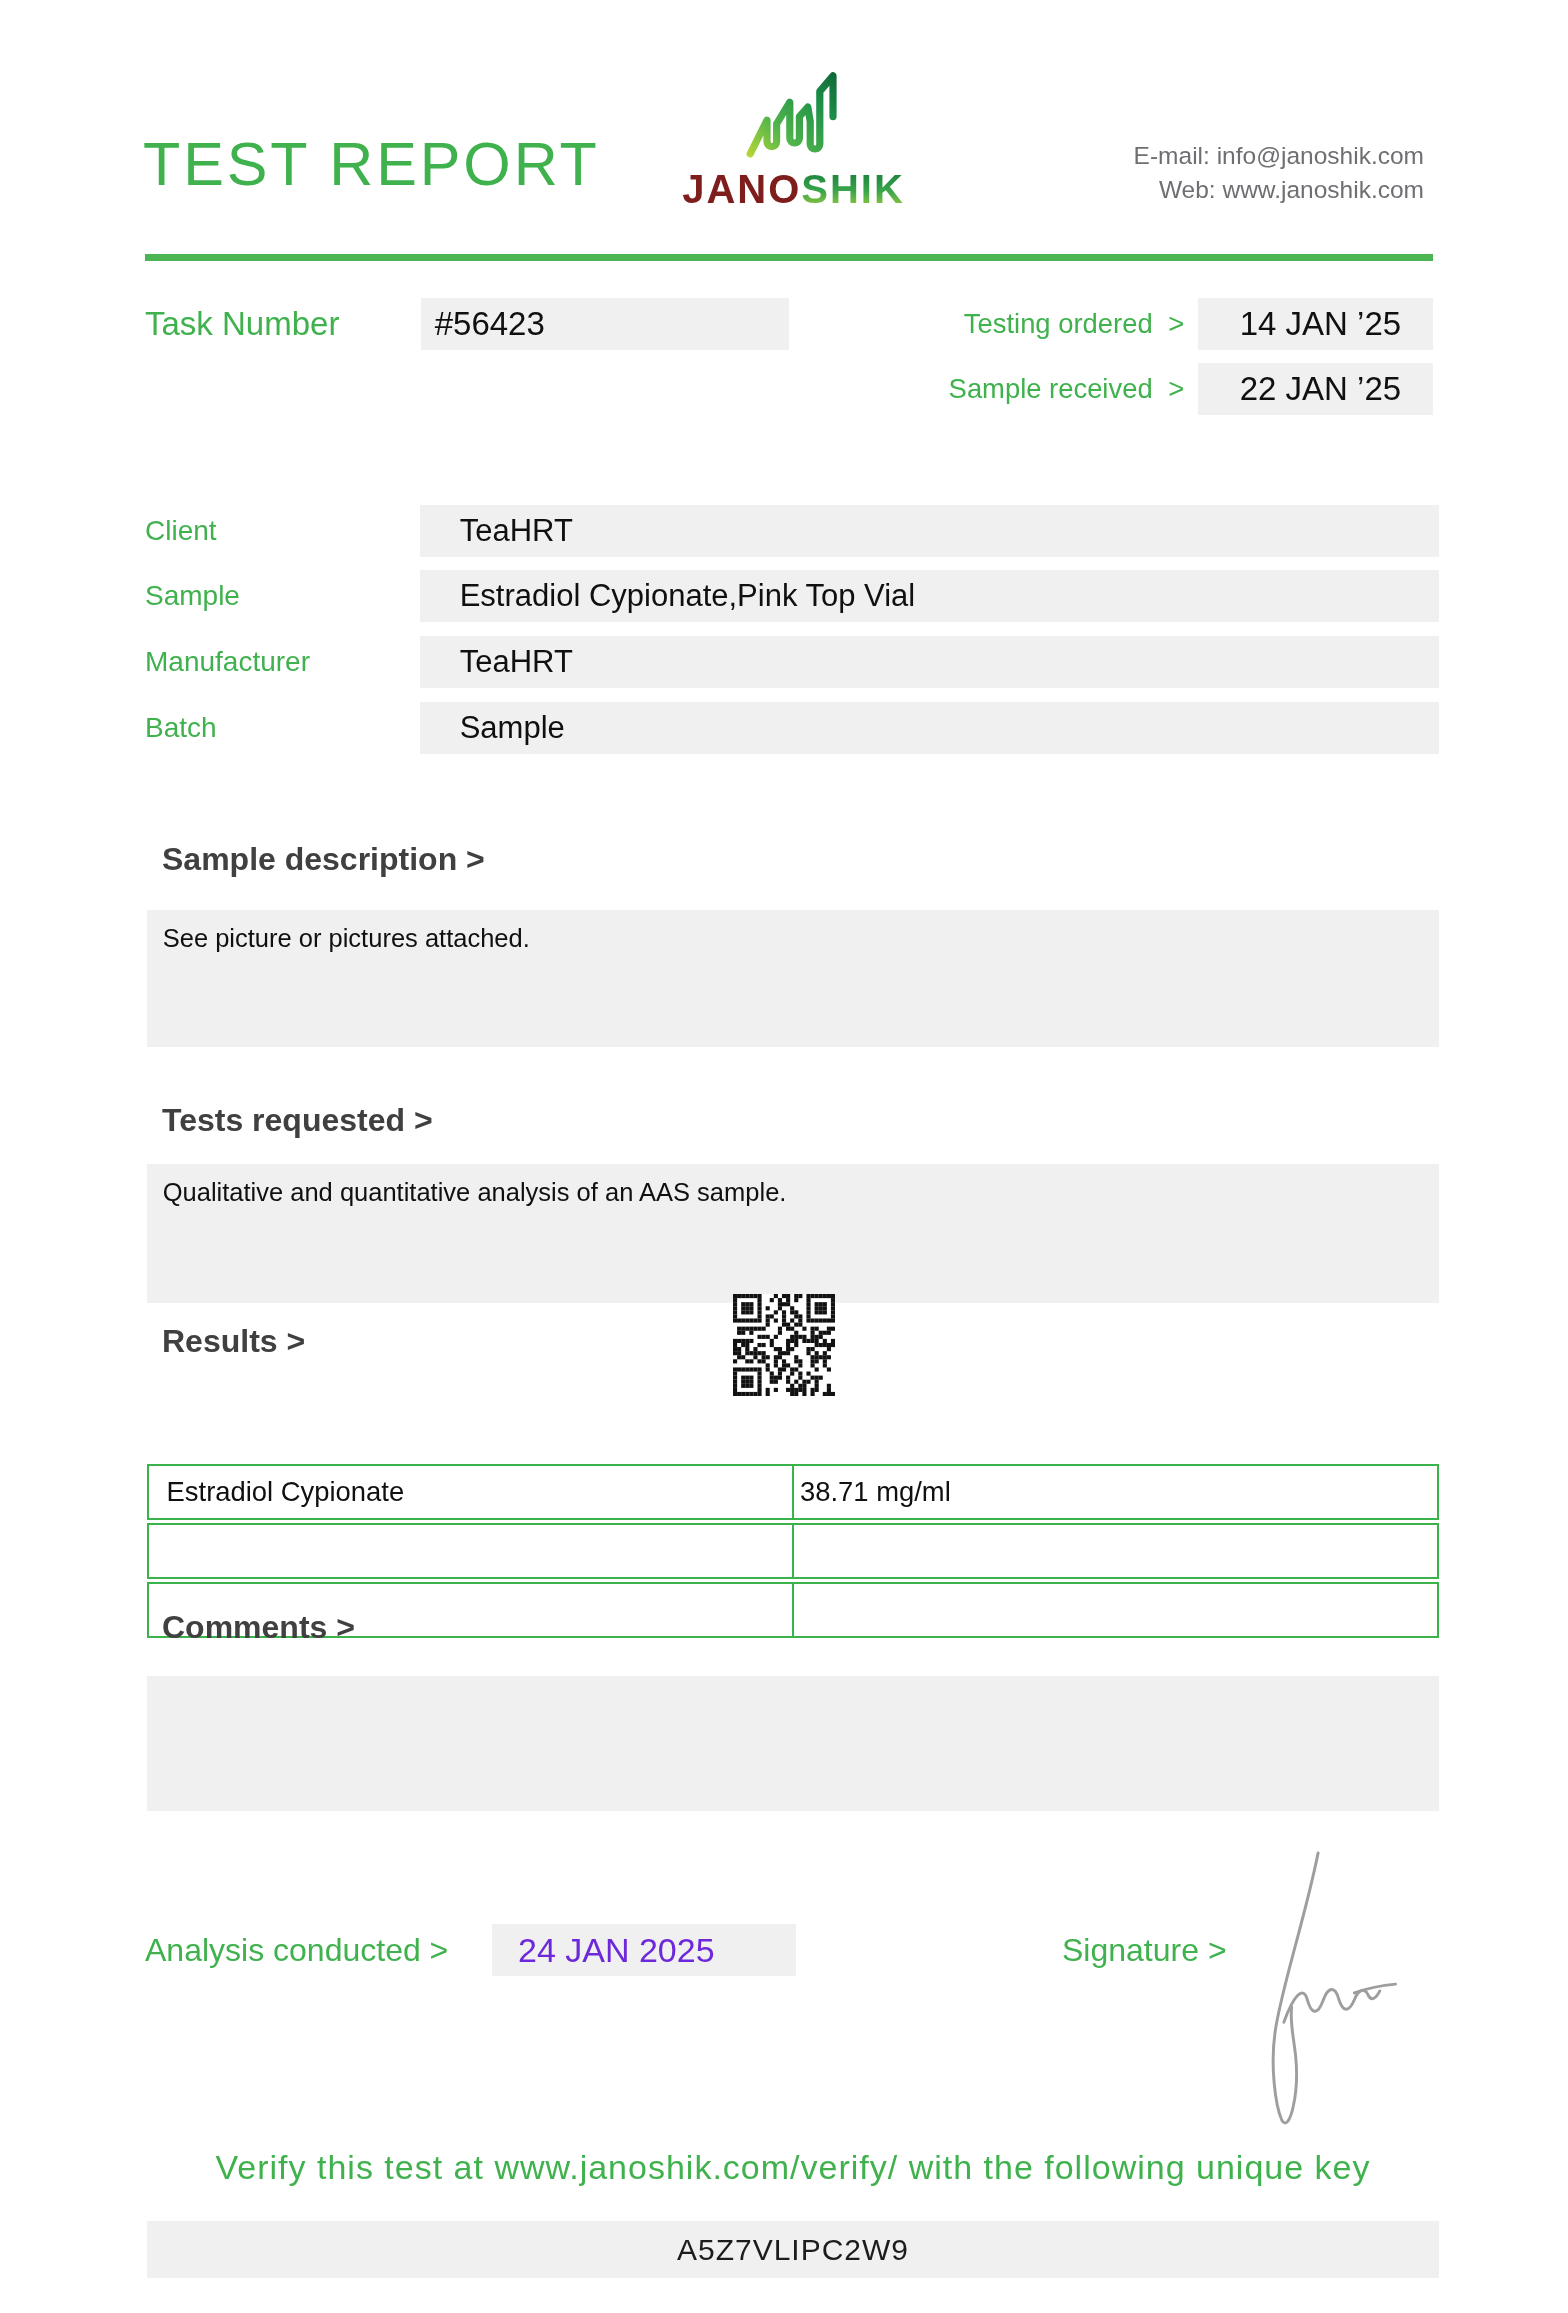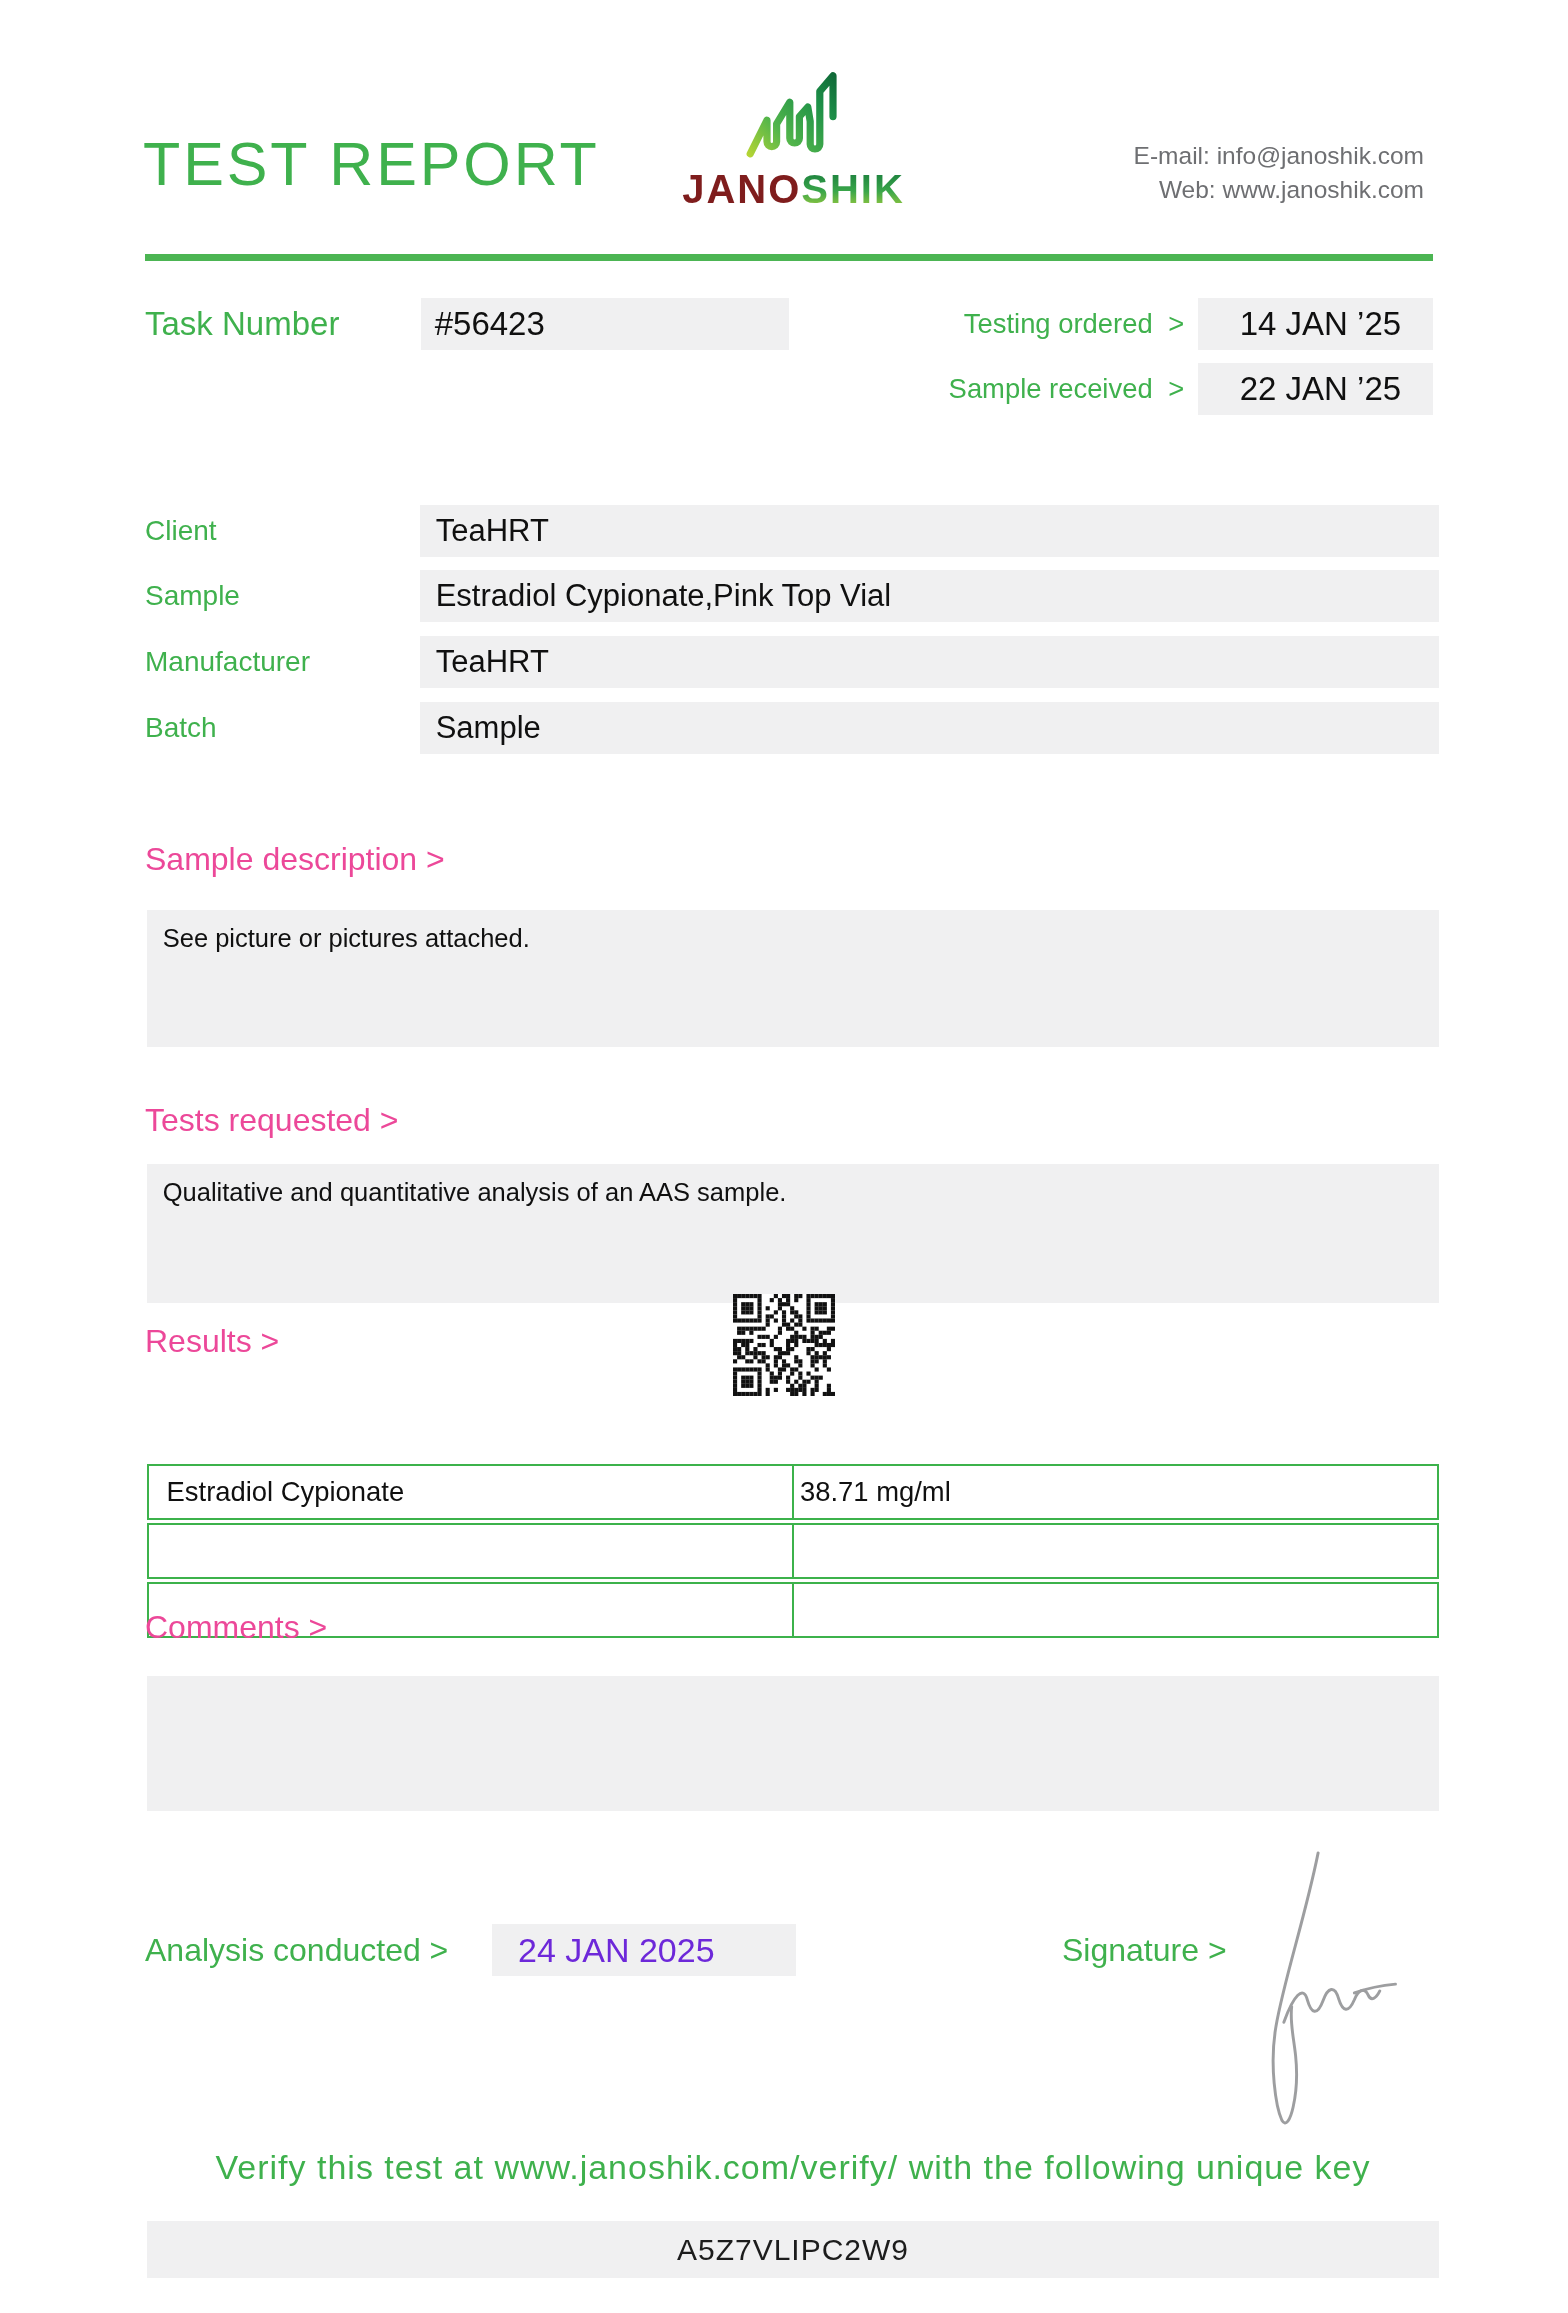--- a/index.html
+++ b/index.html
@@ -28,23 +28,23 @@
   .task-box span{display:block;font-size:33px;line-height:52px;padding-left:13.7px;color:#101010;}
   .date-row{left:853px;width:580px;height:52px;display:flex;align-items:center;justify-content:flex-end;}
   .date-row .dlabel{font-size:27.4px;color:#3fb14d;white-space:nowrap;}
   .date-row .dchev{font-size:27.4px;color:#3fb14d;margin:0 13.7px 0 15.7px;}
   .date-row .dbox{width:235px;height:52px;background:#f0f0f1;font-size:33px;line-height:52px;padding-left:9.8px;box-sizing:border-box;color:#101010;white-space:nowrap;text-align:center;}
   .dr1{top:298px;} .dr2{top:363px;}
 
   
   .info-label{left:145px;font-size:28px;line-height:52px;color:#3fb14d;}
   .info-box{left:420px;width:1019px;height:52px;}
-  .info-box span{display:block;font-size:31px;line-height:52px;padding-left:15.7px;color:#101010;white-space:nowrap;}
-
-  .sec-head{left:145px;font-size:32px;color:#ec4899;white-space:nowrap;}
+  .info-box span{display:block;font-size:31px;line-height:52px;padding-left:15.7px;color:#101010;white-space:nowrap;margin-left:24px;}
+
+  .sec-head{left:162px;font-size:32px;color:#404040;white-space:nowrap;font-weight:bold;}
   .sec-box{left:147px;width:1292px;}
   .sec-box .body{display:block;font-size:25.5px;line-height:33px;padding:11.8px 15.7px;color:#101010;}
 
   
   .rtable{left:147px;top:1464px;width:1292px;}
   .rrow{display:flex;box-sizing:border-box;border:2px solid #3cb24b;height:56px;margin-bottom:2.9px;background:#ffffff;}
   .rrow.first{border-width:2.9px;}
   .rcell{display:flex;align-items:center;box-sizing:border-box;font-size:27.4px;color:#101010;}
   .rcell.name{width:645px;border-right:2px solid #3cb24b;padding-left:17.6px;}
   .rrow.first .rcell.name{border-right-width:2.9px;}

